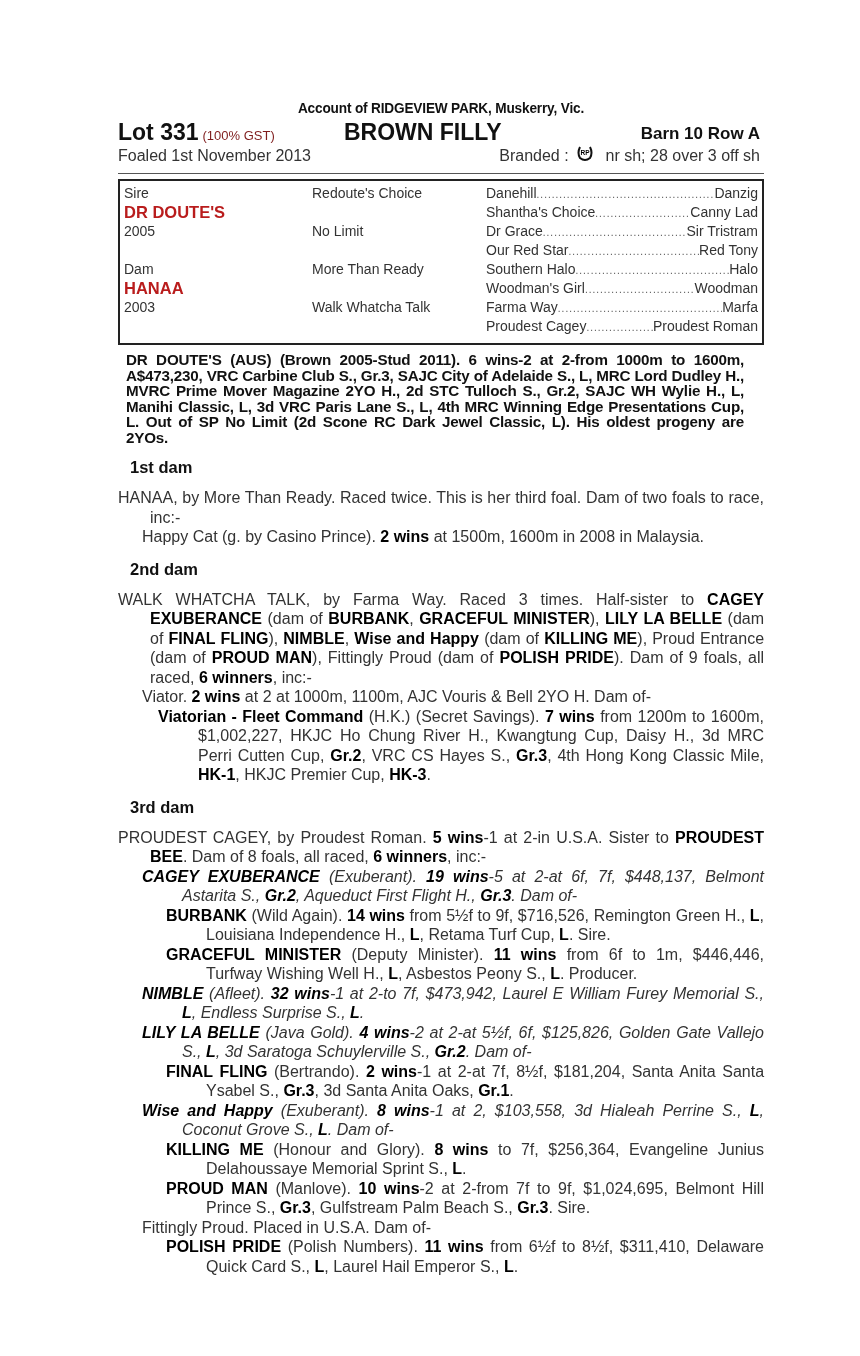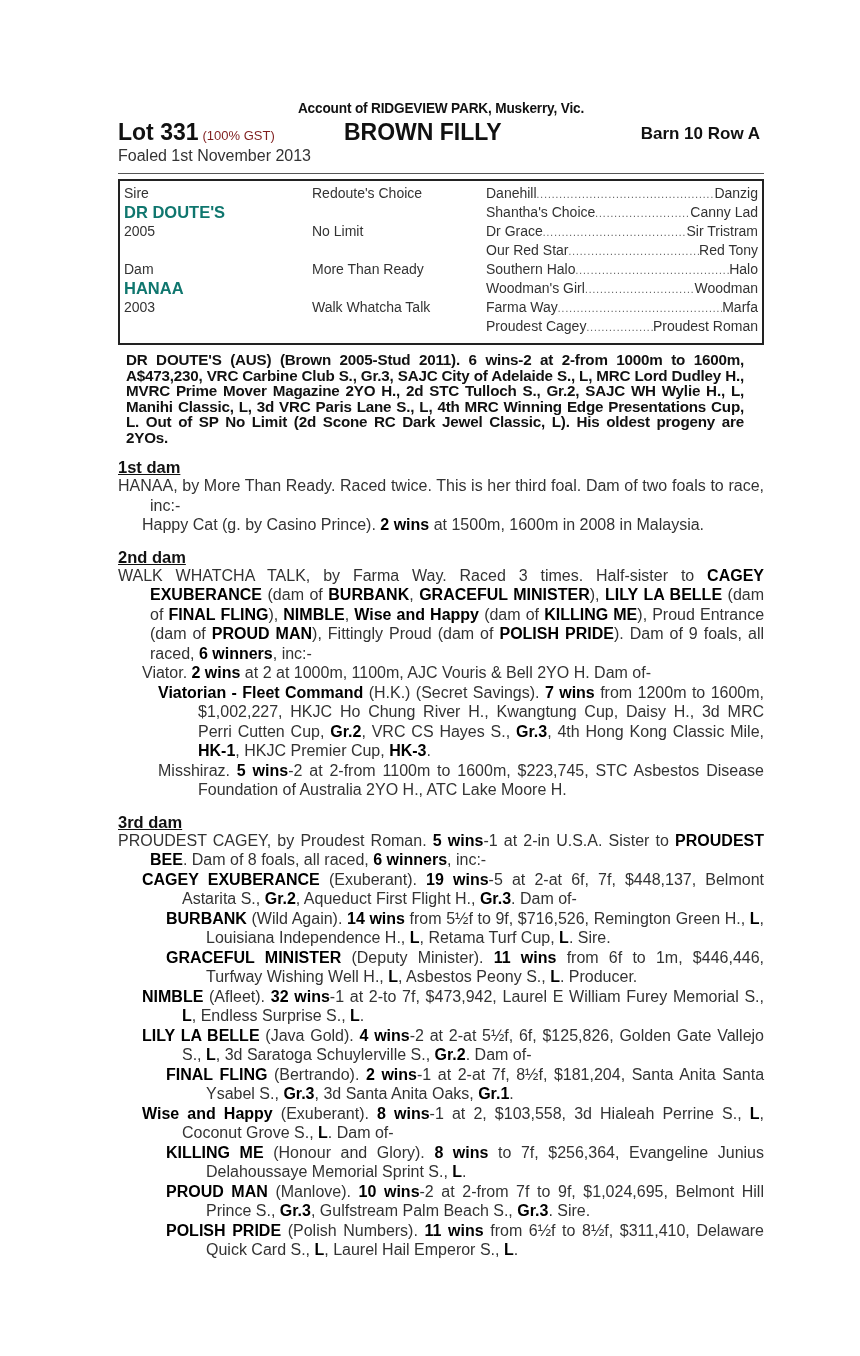--- a/index.html
+++ b/index.html
@@ -11,53 +11,63 @@
   .gst{font-weight:normal;font-size:13px;color:#7f1d1d;margin-left:4px;}
   .colour{position:absolute;left:226px;top:0;font-weight:bold;font-size:23px;line-height:26px;}
   .barn{position:absolute;right:4px;top:3px;font-weight:bold;font-size:17px;line-height:24px;}
   .foaled{position:relative;height:22px;font-size:16px;color:#333;line-height:22px;}
   .foaled .brand{position:absolute;right:4px;top:0;}
   .brandicon{display:inline-block;width:16px;height:18px;vertical-align:-2px;margin:0 8px 0 4px;}
   .rule{border-top:1.5px solid #555;margin-top:6px;}
   .pedigree{border:2px solid #222;margin-top:5px;padding:4px 4px 4px 4px;position:relative;height:154px;}
   .ped-row{position:absolute;left:4px;right:4px;height:19px;font-size:14px;color:#333;line-height:19px;}
   .c1{position:absolute;left:0;}
-  .c1.bold{font-weight:bold;font-size:16.5px;color:#0f766e;}
+  .c1.bold{font-weight:bold;font-size:16.5px;color:#b91c1c;}
   .c2{position:absolute;left:188px;}
   .c3{position:absolute;left:362px;right:0;display:flex;}
   .c3 .l{white-space:nowrap;}
   .c3 .dots{flex:1;overflow:hidden;white-space:nowrap;letter-spacing:1px;font-size:10px;color:#555;padding-top:1px;}
   .c3 .r{white-space:nowrap;}
   .siretext{margin:7px 20px 0 8px;font-weight:900;font-size:15.2px;line-height:15.5px;text-align:justify;letter-spacing:-0.2px;}
   .sec{margin-top:14px;}
-  .sec h3{margin:0;font-size:16.5px;font-weight:bold;line-height:17px;text-decoration:underline;}
+  .sec h3{margin:12px;font-size:16.5px;font-weight:bold;line-height:17px;}
   .p{font-size:16px;color:#333;line-height:19.5px;text-align:justify;}
   .p b{color:#000;font-weight:900;}
   .ind0{padding-left:32px;text-indent:-32px;}
   .ind1{padding-left:56px;text-indent:-32px;}
   .ind2{padding-left:80px;text-indent:-40px;}
   .ind3{padding-left:80px;text-indent:-40px;}
-  .ind5{padding-left:64px;text-indent:-40px;}
+  .ind5{padding-left:64px;text-indent:-40px;font-style:italic;}
   .ind6{padding-left:88px;text-indent:-40px;}
   .ind7{padding-left:64px;text-indent:-40px;}
 </style>
 </head>
 <body>
 
 <div class="page">
   <div class="account">Account of RIDGEVIEW PARK, Muskerry, Vic.</div>
 
   <div class="lotline">
     <span class="lot"><span>Lot 331</span><span class="gst">(100% GST)</span></span>
     <span class="colour">BROWN FILLY</span>
     <span class="barn">Barn 10 Row A</span>
   </div>
 
   <div class="foaled">
     <span>Foaled 1st November 2013</span>
+    <span class="brand">
+      <span>Branded :</span>
+      <span class="brandicon">
+        <svg width="16" height="18" viewBox="0 0 16 18">
+            <path d="M3 2 Q0 8 3 13 Q8 17 13 13 Q16 8 13 2" fill="none" stroke="#111" stroke-width="2"></path>
+            <text x="8" y="10" font-size="6.5" text-anchor="middle" font-family="Liberation Sans, sans-serif" font-weight="bold">RP</text>
+          </svg>
+      </span>
+      <span>nr sh; 28 over 3 off sh</span>
+    </span>
   </div>
 
   <div class="rule"></div>
 
   <div class="pedigree">
     <div class="ped-row" style="top:3px">
       <span class="c1">Sire</span>
       <span class="c2">Redoute's Choice</span>
       <span class="c3">
           <span class="l">Danehill</span>
@@ -131,33 +141,33 @@
     <div class="p ind0">HANAA, by More Than Ready. Raced twice. This is her third foal. Dam of two foals to race, inc:-</div>
     <div class="p ind1"><span>Happy Cat (g. by Casino Prince). </span><b>2 wins</b><span> at 1500m, 1600m in 2008 in Malaysia.</span></div>
   </div>
 
   <div class="sec">
     <h3>2nd dam</h3>
     <div class="p ind0"><span>WALK WHATCHA TALK, by Farma Way. Raced 3 times. Half-sister to </span><b>CAGEY EXUBERANCE</b><span> (dam of </span><b>BURBANK</b><span>, </span><b>GRACEFUL MINISTER</b><span>), </span><b>LILY LA BELLE</b><span> (dam of </span><b>FINAL FLING</b><span>), </span><b>NIMBLE</b><span>, </span><b>Wise and Happy</b><span> (dam of </span><b>KILLING ME</b><span>), Proud Entrance (dam of </span><b>PROUD MAN</b><span>), Fittingly Proud (dam of </span><b>POLISH PRIDE</b><span>). Dam of 9 foals, all raced, </span><b>6 winners</b><span>, inc:-</span></div>
     <div>
         <div class="p ind1"><span>Viator. </span><b>2 wins</b><span> at 2 at 1000m, 1100m, AJC Vouris &amp; Bell 2YO H. Dam of-</span></div>
         <div class="p ind2"><b>Viatorian - Fleet Command</b><span> (H.K.) (Secret Savings). </span><b>7 wins</b><span> from 1200m to 1600m, $1,002,227, HKJC Ho Chung River H., Kwangtung Cup, Daisy H., 3d MRC Perri Cutten Cup, </span><b>Gr.2</b><span>, VRC CS Hayes S., </span><b>Gr.3</b><span>, 4th Hong Kong Classic Mile, </span><b>HK-1</b><span>, HKJC Premier Cup, </span><b>HK-3</b><span>.</span></div>
-        <div class="p ind3"><span>Misshiraz. </span><b>5 wins</b><span>-2 at 2-from 1100m to 1600m, $223,745, STC Asbestos Disease Foundation of Australia 2YO H., ATC Lake Moore H.</span></div>
       </div>
   </div>
 
   <div class="sec">
     <h3>3rd dam</h3>
     <div class="p ind0"><span>PROUDEST CAGEY, by Proudest Roman. </span><b>5 wins</b><span>-1 at 2-in U.S.A. Sister to </span><b>PROUDEST BEE</b><span>. Dam of 8 foals, all raced, </span><b>6 winners</b><span>, inc:-</span></div>
     <div>
         <div class="p ind5"><b>CAGEY EXUBERANCE</b><span> (Exuberant). </span><b>19 wins</b><span>-5 at 2-at 6f, 7f, $448,137, Belmont Astarita S., </span><b>Gr.2</b><span>, Aqueduct First Flight H., </span><b>Gr.3</b><span>. Dam of-</span></div>
         <div class="p ind6"><b>BURBANK</b><span> (Wild Again). </span><b>14 wins</b><span> from 5½f to 9f, $716,526, Remington Green H., </span><b>L</b><span>, Louisiana Independence H., </span><b>L</b><span>, Retama Turf Cup, </span><b>L</b><span>. Sire.</span></div>
         <div class="p ind6"><b>GRACEFUL MINISTER</b><span> (Deputy Minister). </span><b>11 wins</b><span> from 6f to 1m, $446,446, Turfway Wishing Well H., </span><b>L</b><span>, Asbestos Peony S., </span><b>L</b><span>. Producer.</span></div>
         <div class="p ind5"><b>NIMBLE</b><span> (Afleet). </span><b>32 wins</b><span>-1 at 2-to 7f, $473,942, Laurel E William Furey Memorial S., </span><b>L</b><span>, Endless Surprise S., </span><b>L</b><span>.</span></div>
         <div class="p ind5"><b>LILY LA BELLE</b><span> (Java Gold). </span><b>4 wins</b><span>-2 at 2-at 5½f, 6f, $125,826, Golden Gate Vallejo S., </span><b>L</b><span>, 3d Saratoga Schuylerville S., </span><b>Gr.2</b><span>. Dam of-</span></div>
         <div class="p ind6"><b>FINAL FLING</b><span> (Bertrando). </span><b>2 wins</b><span>-1 at 2-at 7f, 8½f, $181,204, Santa Anita Santa Ysabel S., </span><b>Gr.3</b><span>, 3d Santa Anita Oaks, </span><b>Gr.1</b><span>.</span></div>
         <div class="p ind5"><b>Wise and Happy</b><span> (Exuberant). </span><b>8 wins</b><span>-1 at 2, $103,558, 3d Hialeah Perrine S., </span><b>L</b><span>, Coconut Grove S., </span><b>L</b><span>. Dam of-</span></div>
         <div class="p ind6"><b>KILLING ME</b><span> (Honour and Glory). </span><b>8 wins</b><span> to 7f, $256,364, Evangeline Junius Delahoussaye Memorial Sprint S., </span><b>L</b><span>.</span></div>
         <div class="p ind6"><b>PROUD MAN</b><span> (Manlove). </span><b>10 wins</b><span>-2 at 2-from 7f to 9f, $1,024,695, Belmont Hill Prince S., </span><b>Gr.3</b><span>, Gulfstream Palm Beach S., </span><b>Gr.3</b><span>. Sire.</span></div>
+        <div class="p ind7"><span>Fittingly Proud. Placed in U.S.A. Dam of-</span></div>
         <div class="p ind6"><b>POLISH PRIDE</b><span> (Polish Numbers). </span><b>11 wins</b><span> from 6½f to 8½f, $311,410, Delaware Quick Card S., </span><b>L</b><span>, Laurel Hail Emperor S., </span><b>L</b><span>.</span></div>
       </div>
   </div>
 </div>
 
 </body></html>

